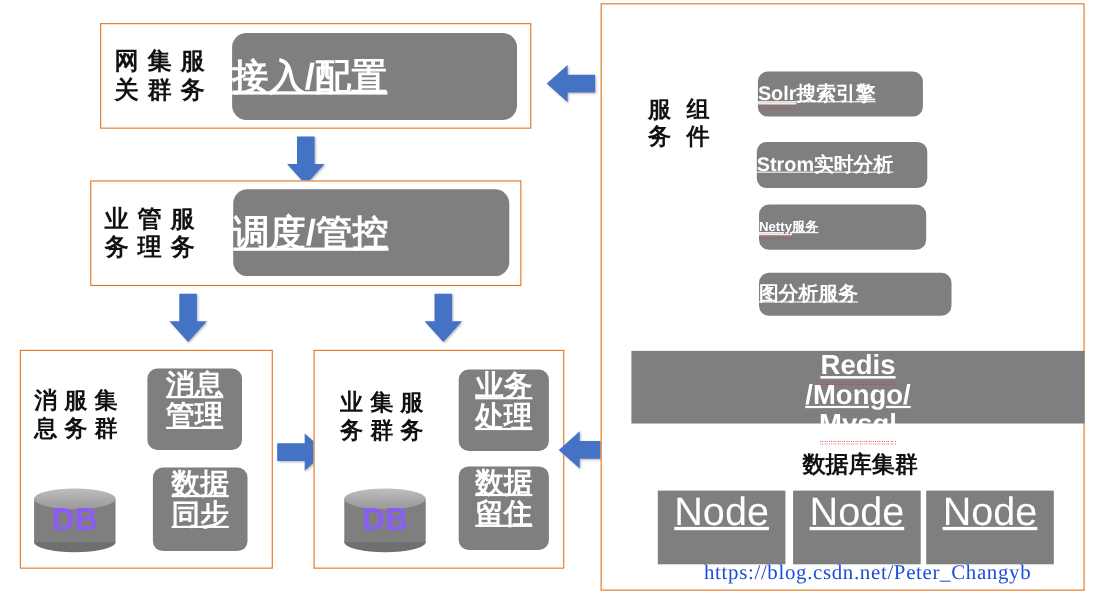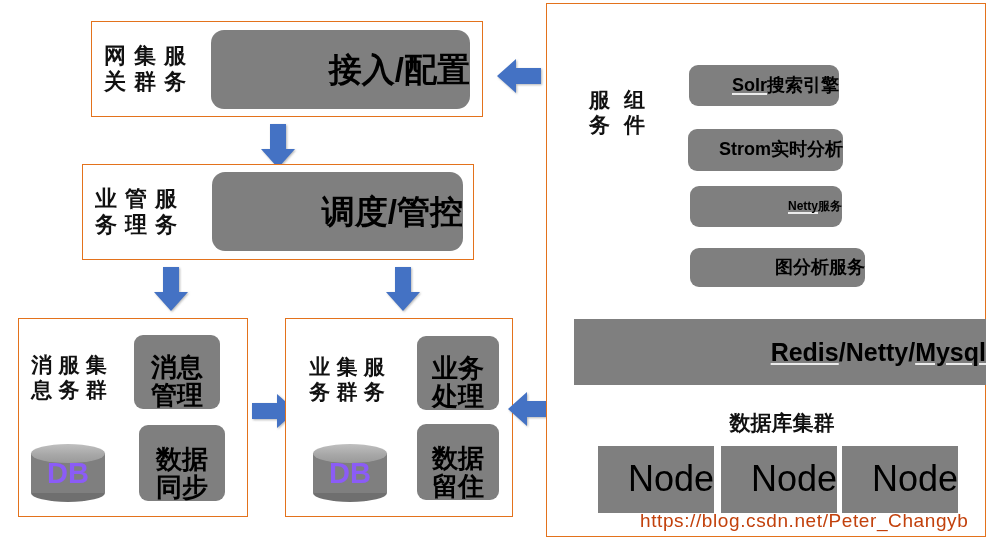--- a/index.html
+++ b/index.html
@@ -21,31 +21,32 @@
 
   
   .frame {
     border: 1.6px solid #E3721C;
     background: #ffffff;
   }
 
   
   .gbox {
     background: #7F7F7F;
-    color: #000000;
+    color: #ffffff;
     display: flex;
     align-items: center;
-    justify-content: flex-end;
+    justify-content: flex-start;
     text-align: center;
     font-weight: bold;
     line-height: 1.08;
+    text-decoration: underline;
   }
   .gbox.round { border-radius: 9px; }
   .gbox.round-lg { border-radius: 13px; }
-  .gbox.sq { border-radius: 0; }
+  .gbox.sq { border-radius: 0; flex-direction: column; }
 
   
   .label {
     color: #111111;
     font-weight: bold;
     text-align: center;
     line-height: 1.18;
     display: flex;
     align-items: center;
     justify-content: center;
@@ -101,22 +102,22 @@
     height: 3px;
     background-image:
       linear-gradient(45deg, transparent 45%, #E03030 45%, #E03030 55%, transparent 55%),
       linear-gradient(-45deg, transparent 45%, #E03030 45%, #E03030 55%, transparent 55%);
     background-size: 4px 3px;
     background-repeat: repeat-x;
   }
 
   .watermark {
     position: absolute;
-    color: #c2410c;
-    font-family: Liberation Sans, sans-serif;
+    color: #1d4ed8;
+    font-family: Liberation Serif, serif;
     font-size: 19px;
     letter-spacing: 0.6px;
     white-space: nowrap;
   }
 </style>
 </head>
 <body>
 
 <div id="canvas">
 
@@ -227,21 +228,21 @@
     <span class="sq-underline">Netty</span>
       <span>服务</span>
   </div>
 
   <div class="abs gbox round" style="left:690px; top:248px; width:175px; height:39px; font-size:18px;">
     <span>图分析服务</span>
   </div>
 
   <div class="abs gbox sq" style="left:574px; top:319px; width:412px; height:66px; font-size:25px;">
     <span class="sq-underline">Redis</span>
-      <span>/Netty/</span>
+      <span>/Mongo/</span>
       <span class="sq-underline">Mysql</span>
   </div>
 
   <div class="abs label" style="left:702px; top:410px; width:160px; height:26px; font-size:21px;">
     <span>数据库集群</span>
   </div>
 
   <div class="abs gbox sq" style="left:598px; top:446px; width:116px; height:67px; font-size:36px; font-weight:normal;">
     <span>Node</span>
   </div>

